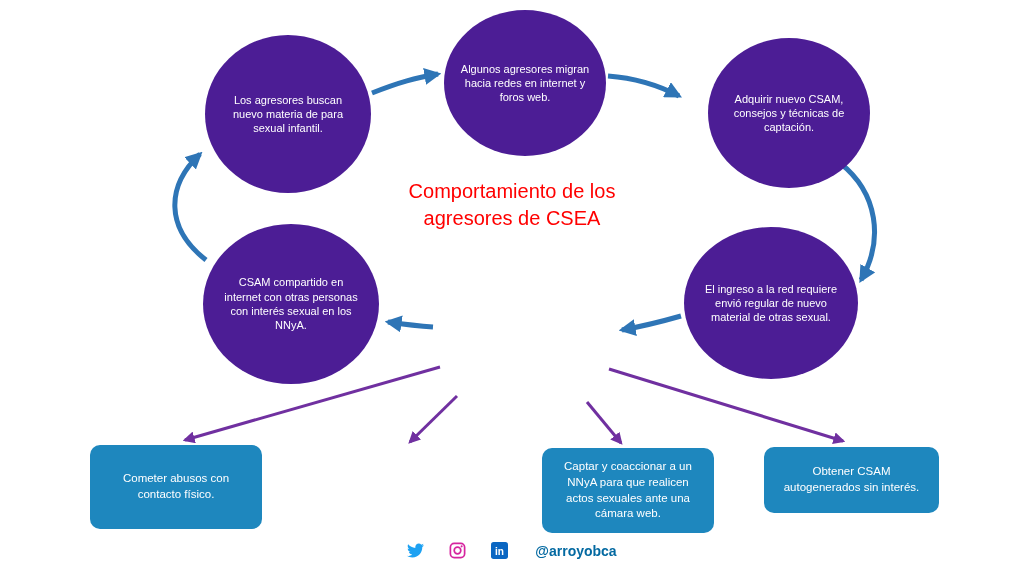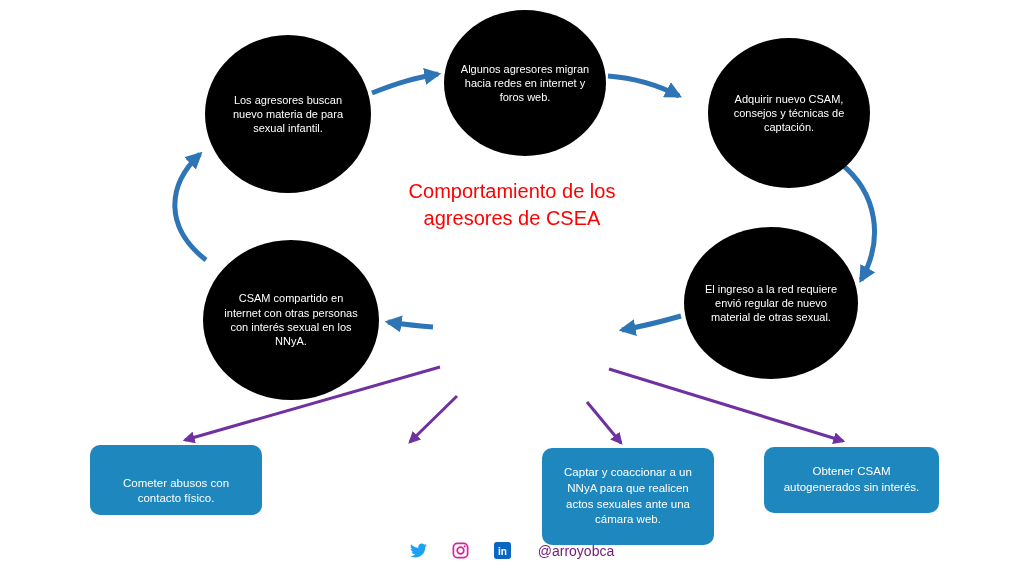--- a/index.html
+++ b/index.html
@@ -13,38 +13,38 @@
   }
   .arrow-layer {
     position: absolute;
     left: 0; top: 0;
     width: 1024px; height: 576px;
     z-index: 1;
   }
   .node {
     position: absolute;
     z-index: 2;
-    background: #000000;
+    background: #4c1d95;
     border-radius: 50%;
     display: flex;
     align-items: center;
     justify-content: center;
     text-align: center;
     color: #ffffff;
     font-size: 11px;
     line-height: 1.3;
     padding: 16px;
     box-sizing: border-box;
   }
   .node-1 { left: 205px; top: 35px;  width: 166px; height: 158px; }
   .node-2 { left: 444px; top: 10px;  width: 162px; height: 146px; }
   .node-3 { left: 708px; top: 38px;  width: 162px; height: 150px; }
   .node-4 { left: 684px; top: 227px; width: 174px; height: 152px; }
   .node-5 { left: 437px; top: 264px; width: 176px; height: 162px; }
-  .node-6 { left: 203px; top: 240px; width: 176px; height: 160px; align-items: center; }
+  .node-6 { left: 203px; top: 224px; width: 176px; height: 160px; align-items: center; }
 
   .diagram-title {
     position: absolute;
     z-index: 2;
     left: 384px; top: 178px;
     width: 256px;
     text-align: center;
     color: #FF0000;
     font-size: 20px;
     line-height: 1.35;
@@ -58,40 +58,40 @@
     color: #ffffff;
     display: flex;
     align-items: center;
     justify-content: center;
     text-align: center;
     font-size: 11.5px;
     line-height: 1.35;
     padding: 8px 12px;
     box-sizing: border-box;
   }
-  .outcome-1 { left: 90px;  top: 445px; width: 172px; height: 70px; align-items: flex-end; }
+  .outcome-1 { left: 90px;  top: 445px; width: 172px; height: 84px; }
   .outcome-2 { left: 317px; top: 447px; width: 170px; height: 66px; }
-  .outcome-3 { left: 542px; top: 448px; width: 172px; height: 97px; }
+  .outcome-3 { left: 542px; top: 448px; width: 172px; height: 85px; }
   .outcome-4 { left: 764px; top: 447px; width: 175px; height: 66px; }
 
   .footer {
     position: absolute;
     z-index: 2;
     left: 0; top: 542px;
     width: 1024px;
     display: flex;
     align-items: center;
     justify-content: center;
     gap: 25px;
   }
   .footer .icon { display: inline-flex; align-items: center; }
   .footer .handle {
-    color: #701a75;
+    color: #0369a1;
     font-size: 14px;
-    font-weight: 400;
+    font-weight: 700;
     margin-left: 2px;
   }
 </style>
 </head>
 <body>
 
 <div class="stage">
 
   <svg class="arrow-layer" viewBox="0 0 1024 576" xmlns="http://www.w3.org/2000/svg">
     <defs>

